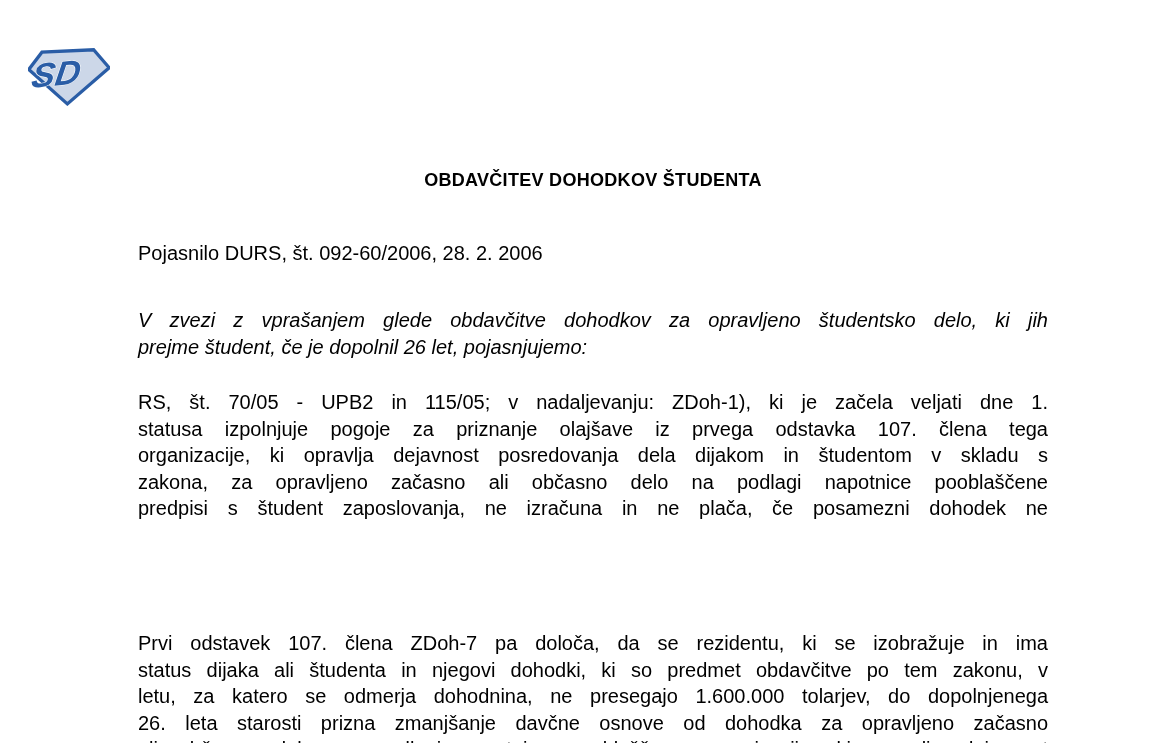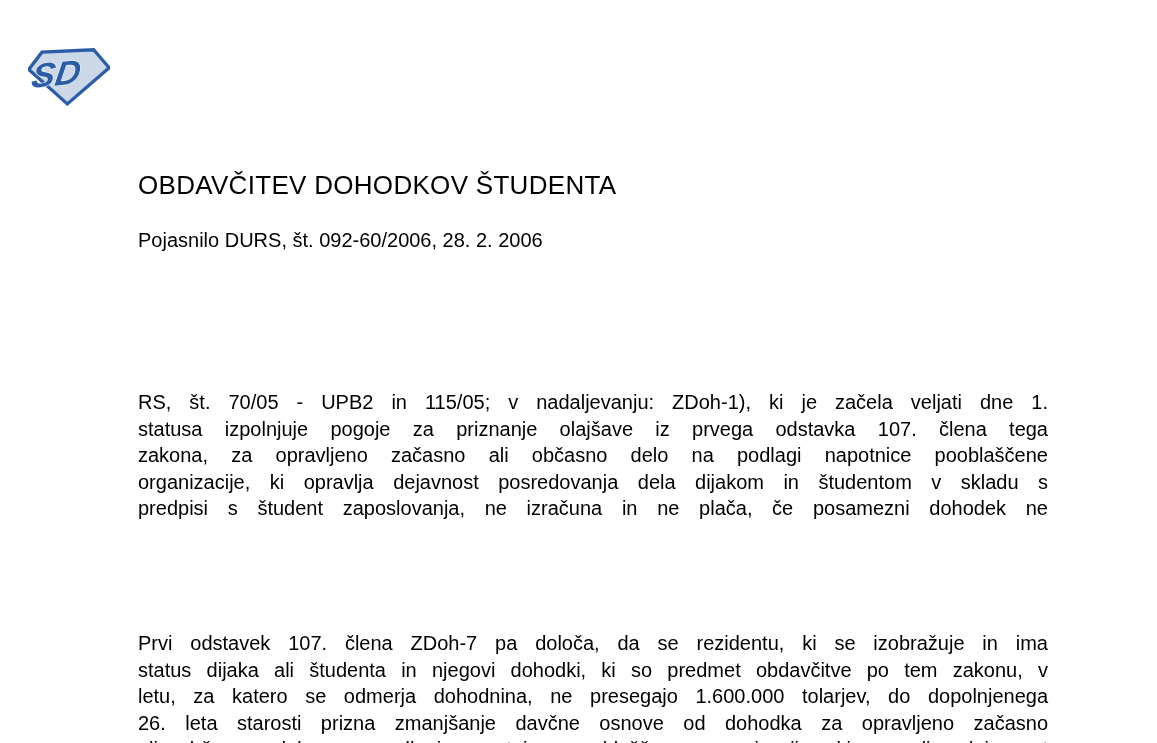--- a/index.html
+++ b/index.html
@@ -26,27 +26,28 @@
     top: 0;
     width: 910px;
     height: 743px;
   }
   .title {
     position: absolute;
     top: 170px;
     left: 0;
     width: 910px;
     margin: 0;
-    font-size: 26px;
-    font-weight: normal;
+    text-align: center;
+    font-size: 18px;
+    font-weight: bold;
     letter-spacing: 0.3px;
   }
   .reference {
     position: absolute;
-    top: 229px;
+    top: 242px;
     left: 0;
     margin: 0;
     font-size: 20px;
   }
   .block { position: absolute; left: 0; width: 910px; }
   .intro { top: 307px; font-style: italic; }
   .para1 { top: 389px; }
   .para2 { top: 630px; }
   .line {
     font-size: 20px;
@@ -64,25 +65,29 @@
 <div class="logo">
   <svg viewBox="0 0 100 72" xmlns="http://www.w3.org/2000/svg">
     <polygon points="1,28 17,7 80,4 99,26 48,70" fill="#ccd7e8" stroke="#2a5da6" stroke-width="4" stroke-linejoin="miter"></polygon>
     <text x="14" y="47" transform="skewX(-14) rotate(-6 50 36)" font-family="Liberation Sans, sans-serif" font-size="42" font-weight="bold" font-style="italic" fill="#2a5da6" stroke="#ffffff" stroke-width="1.2" paint-order="stroke">SD</text>
   </svg>
 </div>
 
 <div class="content">
   <h1 class="title">OBDAVČITEV DOHODKOV ŠTUDENTA</h1>
   <p class="reference">Pojasnilo DURS, št. 092-60/2006, 28. 2. 2006</p>
+  <div class="block intro">
+      <div class="line">V zvezi z vprašanjem glede obdavčitve dohodkov za opravljeno študentsko delo, ki jih</div>
+      <div class="line line-last">prejme študent, če je dopolnil 26 let, pojasnjujemo:</div>
+    </div>
   <div class="block para1">
       <div class="line">RS, št. 70/05 - UPB2 in 115/05; v nadaljevanju: ZDoh-1), ki je začela veljati dne 1.</div>
       <div class="line">statusa izpolnjuje pogoje za priznanje olajšave iz prvega odstavka 107. člena tega</div>
+      <div class="line">organizacije, ki opravlja dejavnost posredovanja dela dijakom in študentom v skladu s</div>
       <div class="line">zakona, za opravljeno začasno ali občasno delo na podlagi napotnice pooblaščene</div>
-      <div class="line">organizacije, ki opravlja dejavnost posredovanja dela dijakom in študentom v skladu s</div>
       <div class="line">predpisi s študent zaposlovanja, ne izračuna in ne plača, če posamezni dohodek ne</div>
     </div>
   <div class="block para2">
       <div class="line">Prvi odstavek 107. člena ZDoh-7 pa določa, da se rezidentu, ki se izobražuje in ima</div>
       <div class="line">status dijaka ali študenta in njegovi dohodki, ki so predmet obdavčitve po tem zakonu, v</div>
       <div class="line">letu, za katero se odmerja dohodnina, ne presegajo 1.600.000 tolarjev, do dopolnjenega</div>
       <div class="line">26. leta starosti prizna zmanjšanje davčne osnove od dohodka za opravljeno začasno</div>
       <div class="line">ali občasno delo na podlagi napotnice pooblaščene organizacije, ki opravlja dejavnost</div>
     </div>
 </div>

